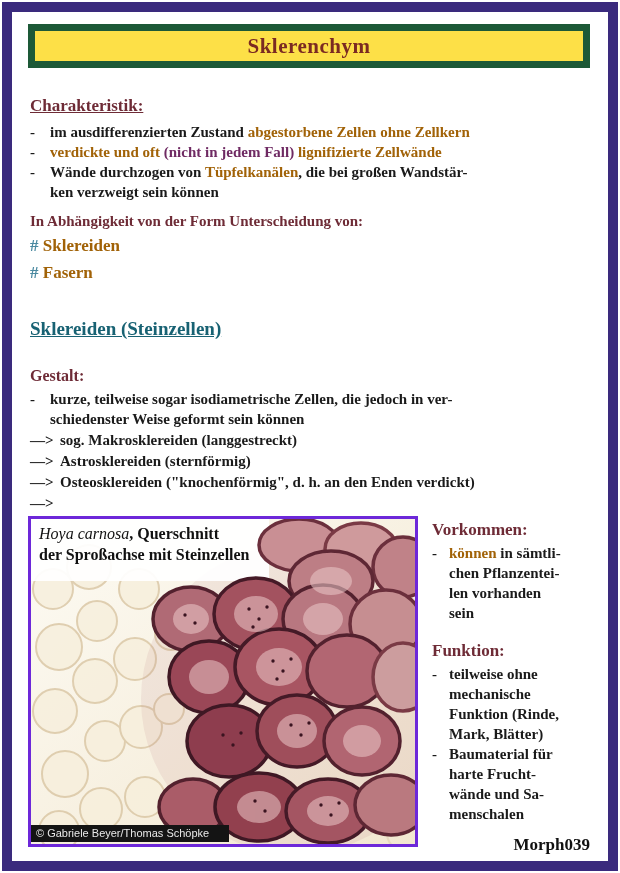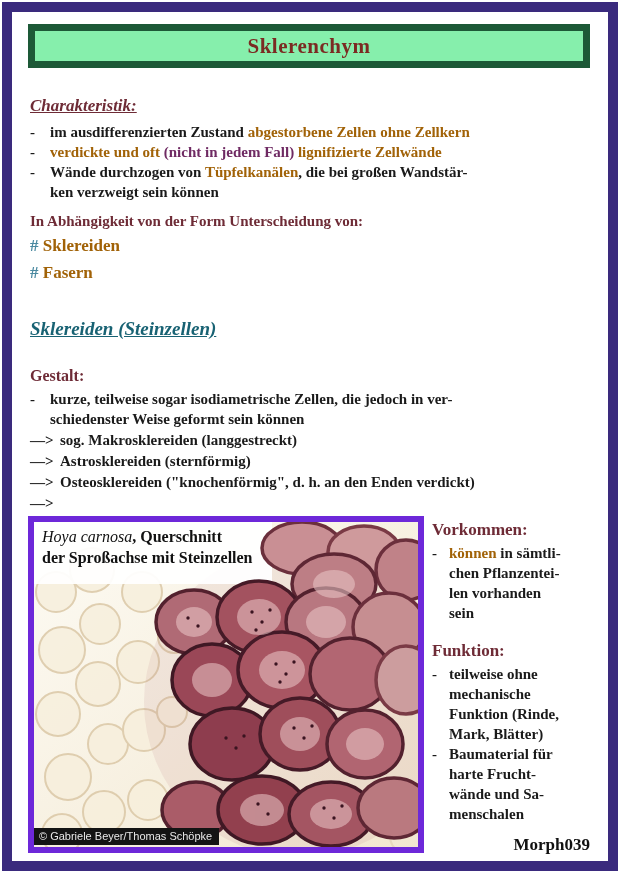--- a/index.html
+++ b/index.html
@@ -7,58 +7,58 @@
     width:620px;height:873px;position:relative;background:#ffffff;
     font-family:"Liberation Serif", serif;color:#1a1a1a;overflow:hidden;
   }
   .page-frame{
     position:absolute;left:2px;top:2px;width:596px;height:849px;
     border:10px solid #3a2a7d;pointer-events:none;
   }
   
   .title-box{
     position:absolute;left:28px;top:24px;width:548px;height:30px;
-    border:7px solid #1d5937;background:#86efac;
+    border:7px solid #1d5937;background:#fde047;
     display:flex;align-items:center;justify-content:center;
   }
   .title-box .title-text{
     font-size:21px;font-weight:bold;color:#7b2a22;letter-spacing:.5px;
   }
   
   .h-red{color:#6e2b36;font-weight:bold;}
   .h-teal{color:#186273;font-weight:bold;}
-  .u{text-decoration:underline;font-style:italic;}
+  .u{text-decoration:underline;}
   .teal{color:#a16207;}
   .plum{color:#6f2a63;}
   .steel{color:#4a89a0;}
   .abs{position:absolute;}
   .body-txt{font-size:15px;font-weight:bold;line-height:20px;}
   .bullet-row{display:flex;}
   .bullet-row .marker{width:20px;flex:0 0 20px;}
   .bullet-row .cont{flex:1;}
   .indent{padding-left:20px;}
   .arrow-row{display:flex;line-height:21px;}
   .arrow-row .amark{width:30px;flex:0 0 30px;}
   
   .figure{
     position:absolute;left:28px;top:516px;width:384px;height:325px;
-    border:6px solid #6d28d9;background:#fdfaf1;
+    border:3px solid #6d28d9;background:#fdfaf1;
   }
   .figure svg{position:absolute;left:0;top:0;width:384px;height:325px;display:block;}
   .fig-caption{
     position:absolute;left:8px;top:4px;width:250px;
     font-size:16px;line-height:21px;color:#111;z-index:2;
   }
   .fig-caption .species{font-style:italic;font-weight:normal;}
   .fig-caption .bold{font-weight:bold;}
   .fig-credit{
     position:absolute;left:0;bottom:2px;z-index:2;
     background:#141414;color:#e8e8e8;
     font-family:"Liberation Sans", sans-serif;font-size:11px;
-    padding:2px 7px 3px 5px;
+    padding:2px 20px 3px 5px;
   }
   
   .right-col{position:absolute;left:432px;top:520px;width:164px;}
   .right-col .body-txt{line-height:20px;}
   .footer-code{
     position:absolute;right:30px;top:835px;
     font-size:17px;font-weight:bold;color:#111;
   }
 </style>
 </head>

